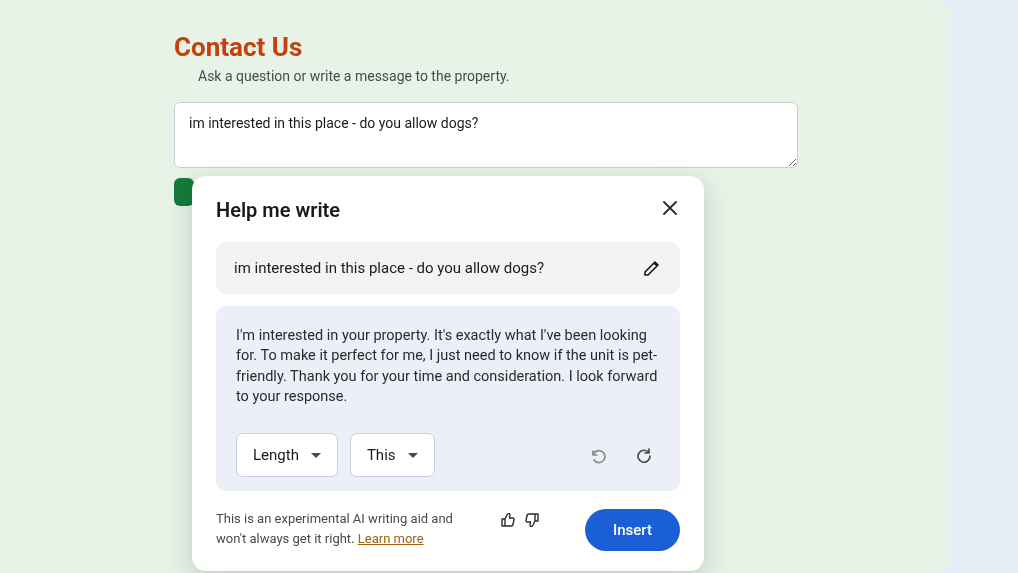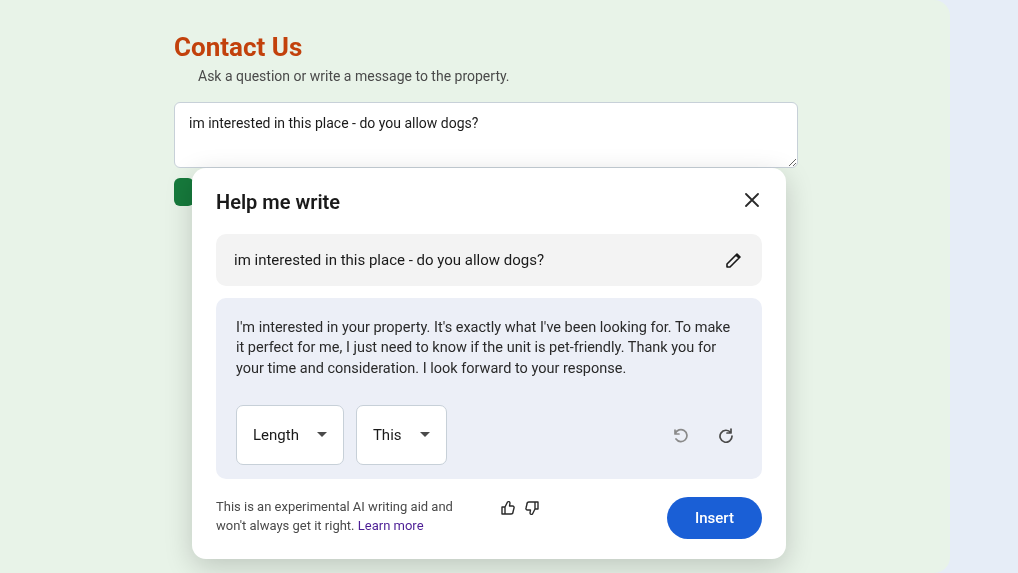--- a/index.html
+++ b/index.html
@@ -56,22 +56,22 @@
     .hidden-button {
       margin-top: 10px;
       background: #167a3c;
       border-radius: 6px;
       width: 20px;
       height: 28px;
     }
     .popover {
       position: absolute;
       left: 192px;
-      top: 168px;
-      width: 594px;
+      top: 176px;
+      width: 512px;
       background: #fff;
       border-radius: 14px;
       box-shadow: 0 8px 28px rgba(0,0,0,0.18);
       padding: 22px 24px 20px 24px;
     }
     .popover-header {
       display: flex;
       justify-content: space-between;
       align-items: flex-start;
       margin-bottom: 20px;
@@ -127,26 +127,26 @@
     }
     .controls-row {
       display: flex;
       align-items: center;
       gap: 12px;
     }
     .dropdown-btn {
       background: #fff;
       border: 1px solid #c7d0d8;
       border-radius: 7px;
-      padding: 20px 16px;
+      padding: 12px 16px;
       font-size: 15px;
       color: #1a1a1a;
       display: flex;
       align-items: center;
-      gap: 18px;
+      gap: 12px;
       cursor: pointer;
       font-family: inherit;
     }
     .dropdown-caret {
       width: 0;
       height: 0;
       border-left: 5px solid transparent;
       border-right: 5px solid transparent;
       border-top: 5px solid #4a4a4a;
     }
@@ -171,21 +171,22 @@
       margin-top: 18px;
       gap: 14px;
     }
     .disclaimer {
       font-size: 13px;
       color: #4a4a4a;
       line-height: 1.5;
       max-width: 270px;
     }
     .learn-more {
-      color: #4c1d95;
+      color: #a16207;
+      text-decoration: underline;
       cursor: pointer;
     }
     .feedback-icons {
       display: flex;
       gap: 4px;
       margin-top: 2px;
     }
     .insert-btn {
       margin-left: auto;
       background: #1a5fd6;

